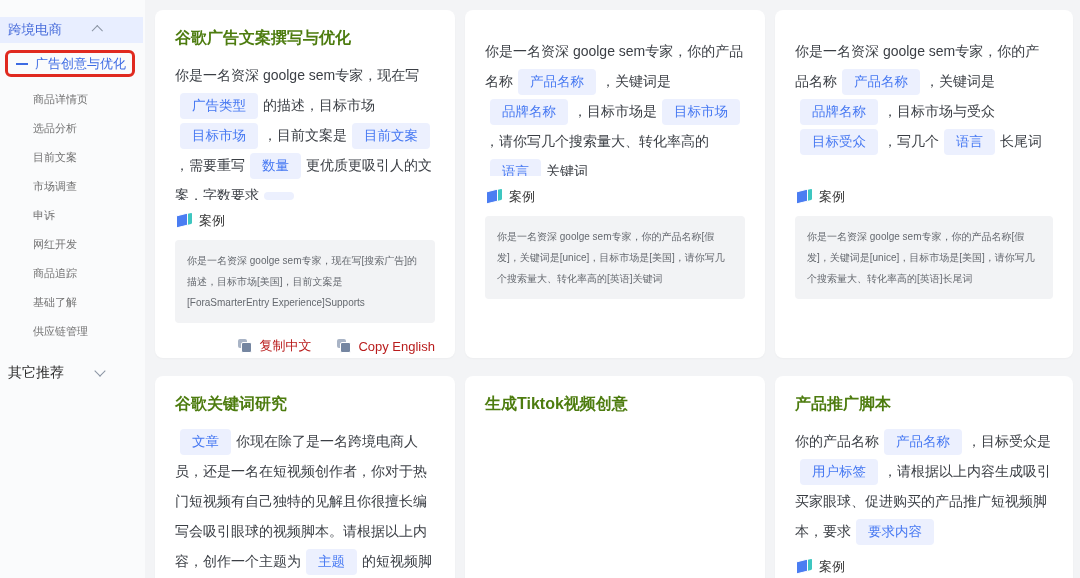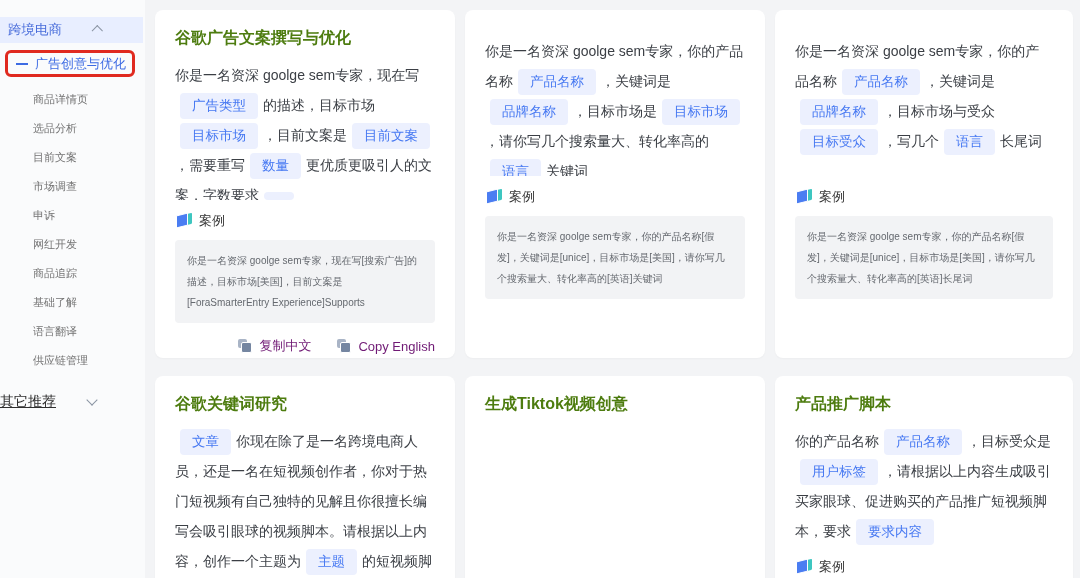--- a/index.html
+++ b/index.html
@@ -22,22 +22,22 @@
     display:flex; align-items:center; padding-left:8px; cursor:pointer; background:transparent;
   }
   .active-dash { width:12px; height:2px; background:#3d6be3; margin-right:7px; flex:0 0 auto; }
   .active-label { color:#3d6be3; font-size:13px; white-space:nowrap; }
   .side-list { padding-top:4px; }
   .side-item {
     height:29px; display:flex; align-items:center; padding-left:33px;
     font-size:11px; color:#737373; cursor:pointer; white-space:nowrap;
   }
   .side-footer-group {
-    margin-top:12px; height:30px; display:flex; align-items:center; 
-    font-size:14px; color:#2f2f2f; font-weight:500; cursor:pointer;text-decoration:underline;
+    margin-top:12px; height:30px; display:flex; align-items:center; padding-left:8px;
+    font-size:14px; color:#2f2f2f; font-weight:500; cursor:pointer;
   }
   
   .grid {
     position:absolute; left:155px; top:10px;
     display:grid; grid-template-columns:300px 300px 298px; gap:18px 10px;
   }
   .card {
     background:#fff; border-radius:8px; padding:16px 20px 14px 20px;
     box-shadow:0 1px 2px rgba(0,0,0,0.03); height:348px; overflow:hidden;
   }
@@ -61,21 +61,21 @@
     background:#4a7df2; transform:skewY(-14deg); border-radius:1px; border:1px solid #fff;
   }
   .case-label { font-size:13px; color:#333; margin-left:6px; }
   .example-box {
     margin-top:10px; background:#f2f3f5; border-radius:4px; padding:10px 12px;
     font-size:10px; color:#65696f; line-height:21px; min-height:70px;
   }
   .card-footer { display:flex; justify-content:flex-end; align-items:center; gap:26px; margin-top:14px; }
   .copy-btn {
     display:flex; align-items:center; gap:7px; background:none; border:none; cursor:pointer;
-    font-family:inherit; font-size:13px; color:#701a75; padding:0;
+    font-family:inherit; font-size:13px; color:#b91c1c; padding:0;
   }
   .copy-icon { position:relative; width:14px; height:14px; display:inline-block; }
   .copy-icon::before {
     content:""; position:absolute; left:0; top:0; width:9px; height:9px;
     background:#a9b4c6; border-radius:2px;
   }
   .copy-icon::after {
     content:""; position:absolute; right:0; bottom:0; width:9px; height:9px;
     background:#7586a1; border-radius:2px; border:1.5px solid #fff;
   }
@@ -109,23 +109,20 @@
     <span>申诉</span>
   </div>
       <div class="side-item">
     <span>网红开发</span>
   </div>
       <div class="side-item">
     <span>商品追踪</span>
   </div>
       <div class="side-item">
     <span>基础了解</span>
-  </div>
-      <div class="side-item">
-    <span>语言翻译</span>
   </div>
       <div class="side-item">
     <span>供应链管理</span>
   </div>
     </nav>
   <div class="side-footer-group">
     <span>其它推荐</span>
     <span class="chev down"></span>
   </div>
 </aside>

